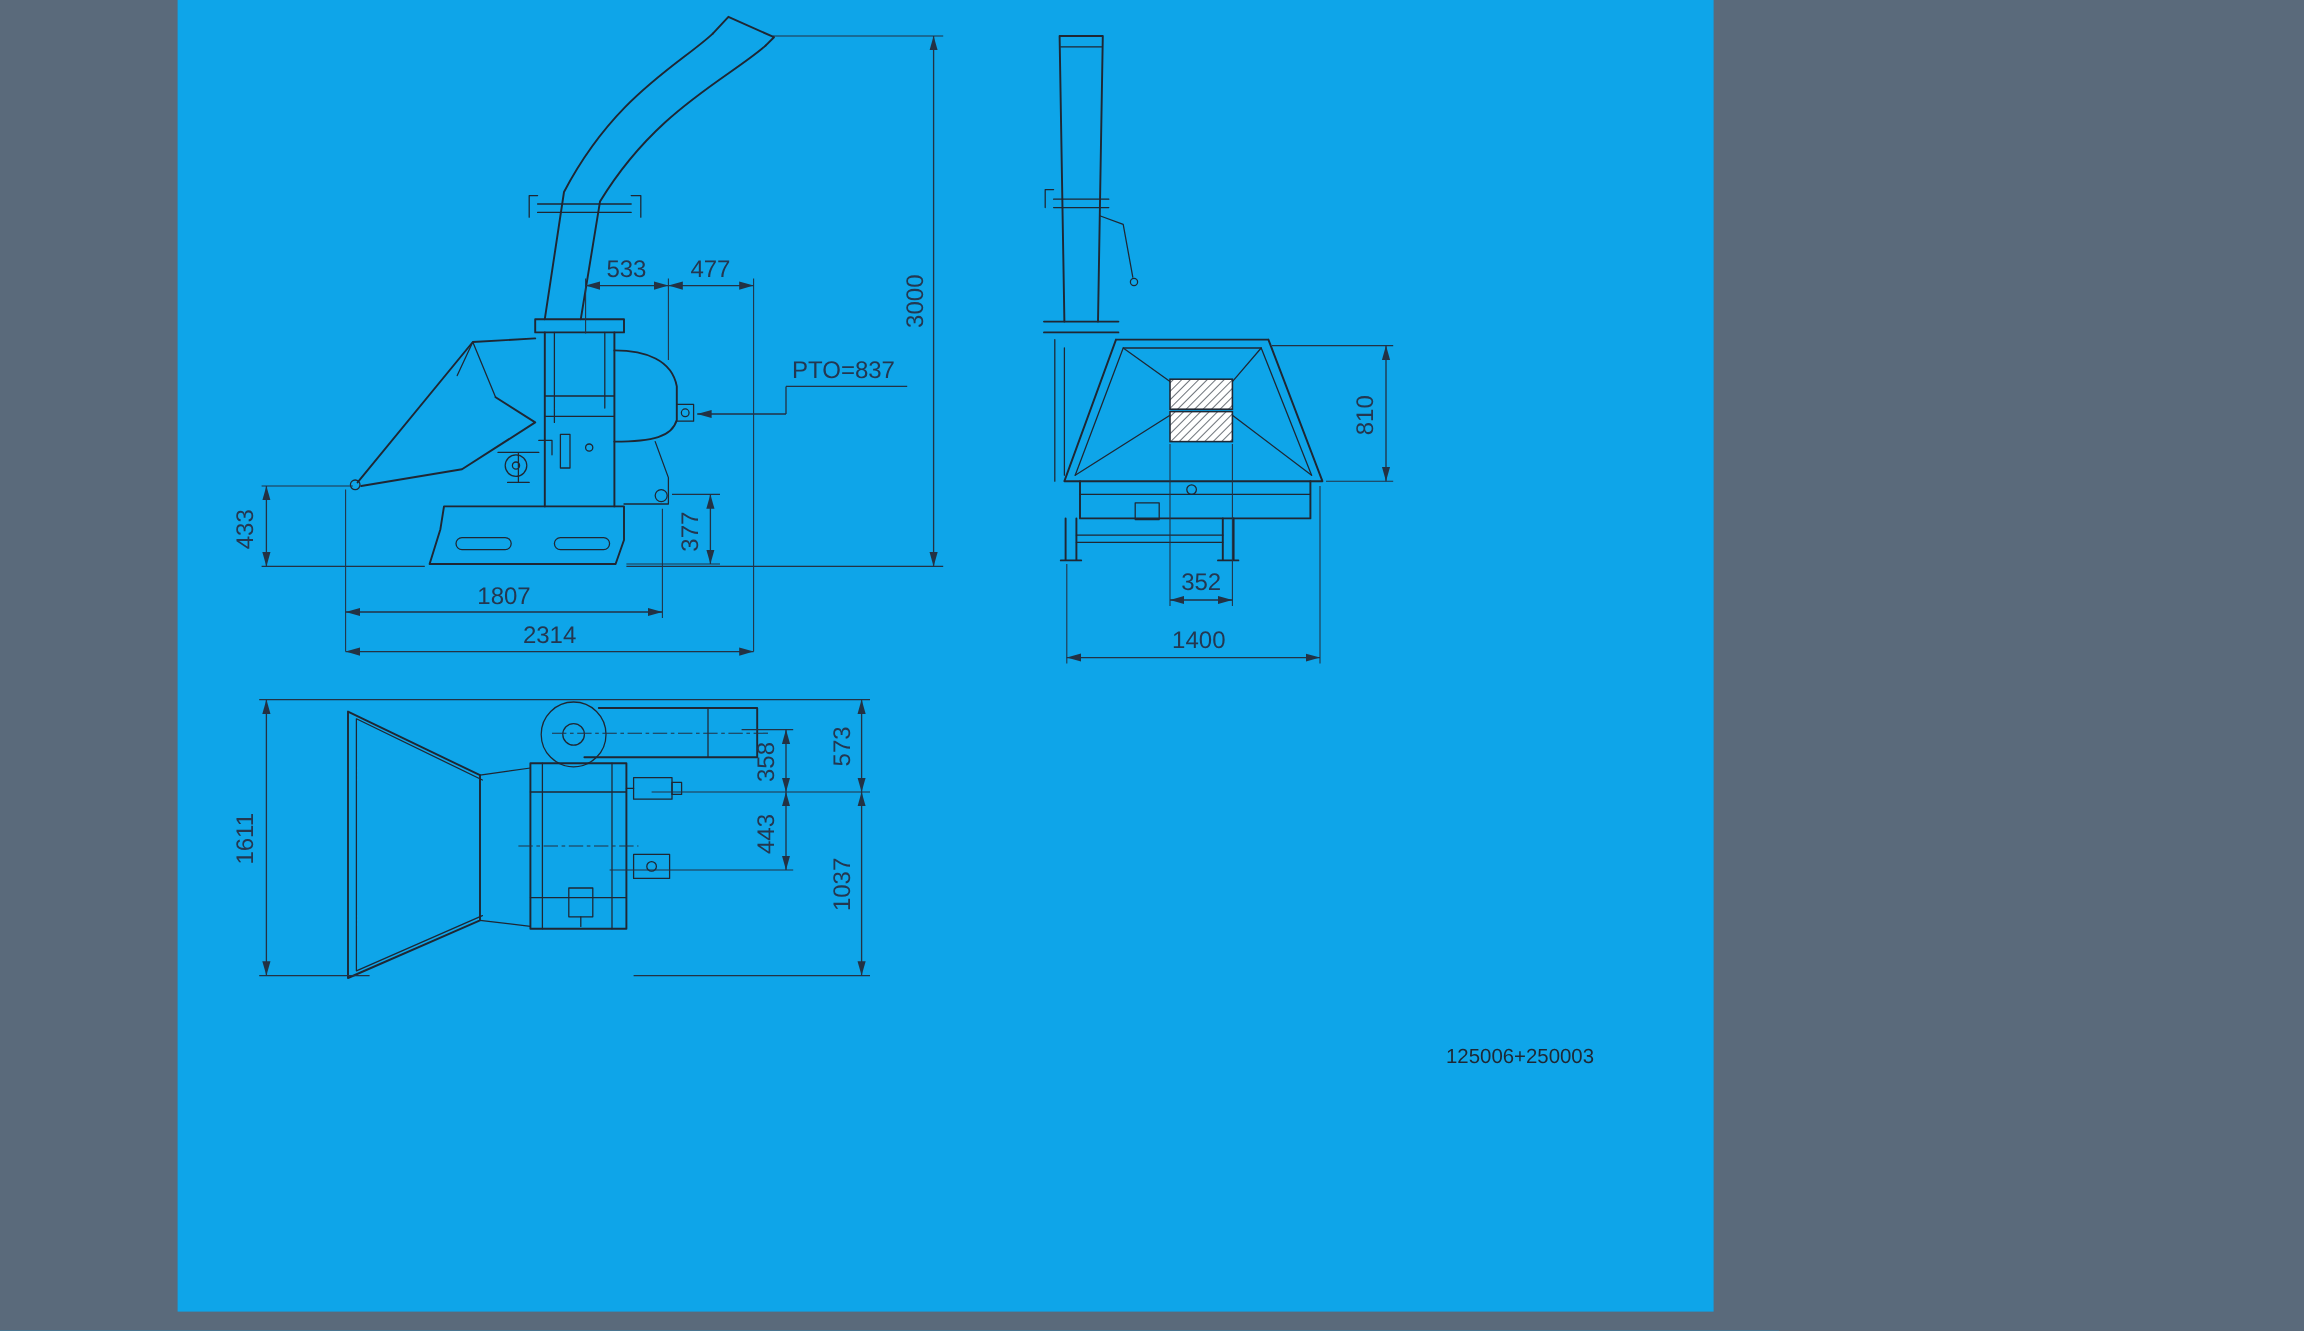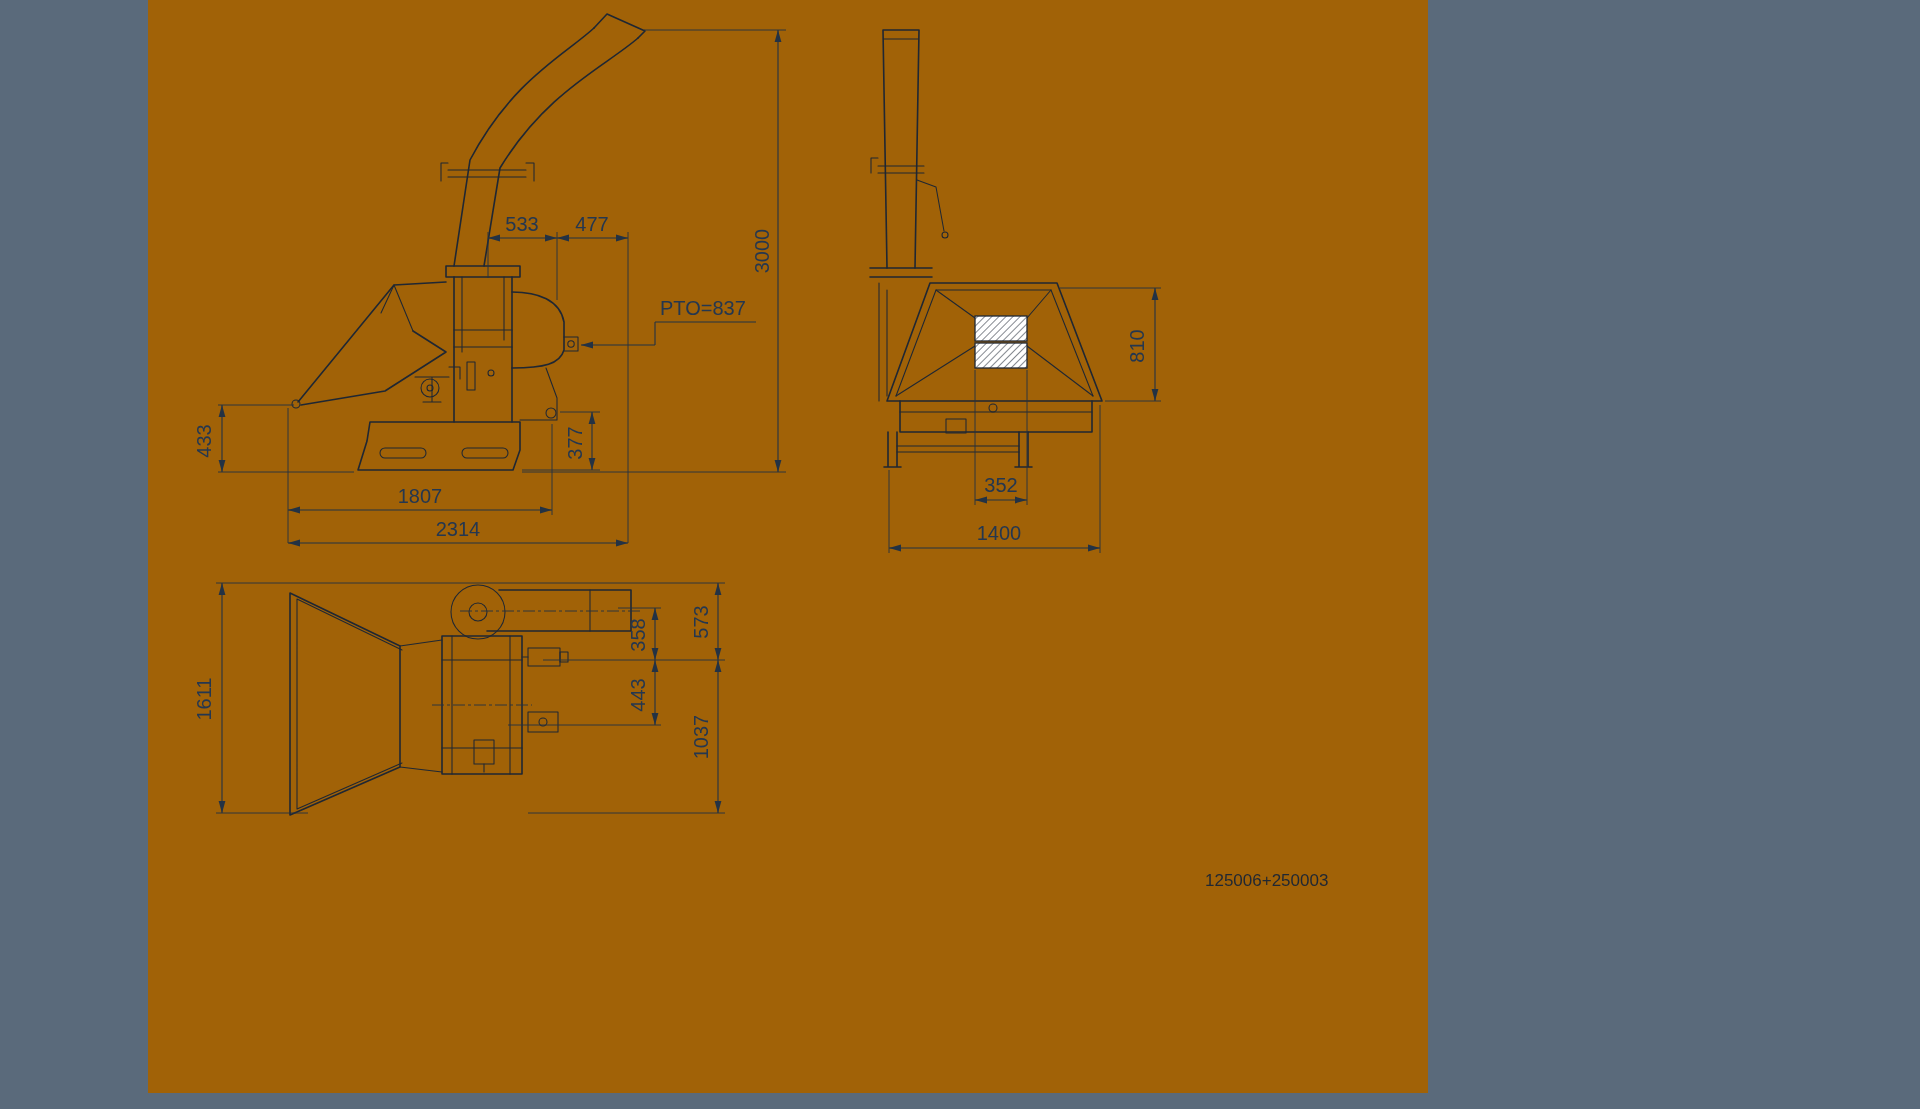--- a/index.html
+++ b/index.html
@@ -7,21 +7,21 @@
     width:1920px;height:1109px;
     background:#5a6a7b;
     font-family:"Liberation Sans", sans-serif;
     position:relative;
     overflow:hidden;
   }
   .paper{
     position:absolute;
     left:148px;top:0;
     width:1280px;height:1093px;
-    background:#a16207;
+    background:#0ea5e9;
   }
   svg{display:block;}
   .ol{fill:none;stroke:#1f2733;stroke-width:1.6;stroke-linejoin:round;stroke-linecap:round;}
   .dt{fill:none;stroke:#1f2733;stroke-width:1.05;stroke-linejoin:round;stroke-linecap:round;}
   .dim{fill:none;stroke:#233244;stroke-width:1.1;}
   .ext{fill:none;stroke:#233244;stroke-width:0.9;}
   .cl{fill:none;stroke:#233244;stroke-width:0.9;stroke-dasharray:12 3 3 3;}
   .dimtxt{font-family:"Liberation Sans", sans-serif;font-size:20px;fill:#243750;}
   .foottxt{font-family:"Liberation Sans", sans-serif;font-size:17px;fill:#1f2733;}
 </style>

